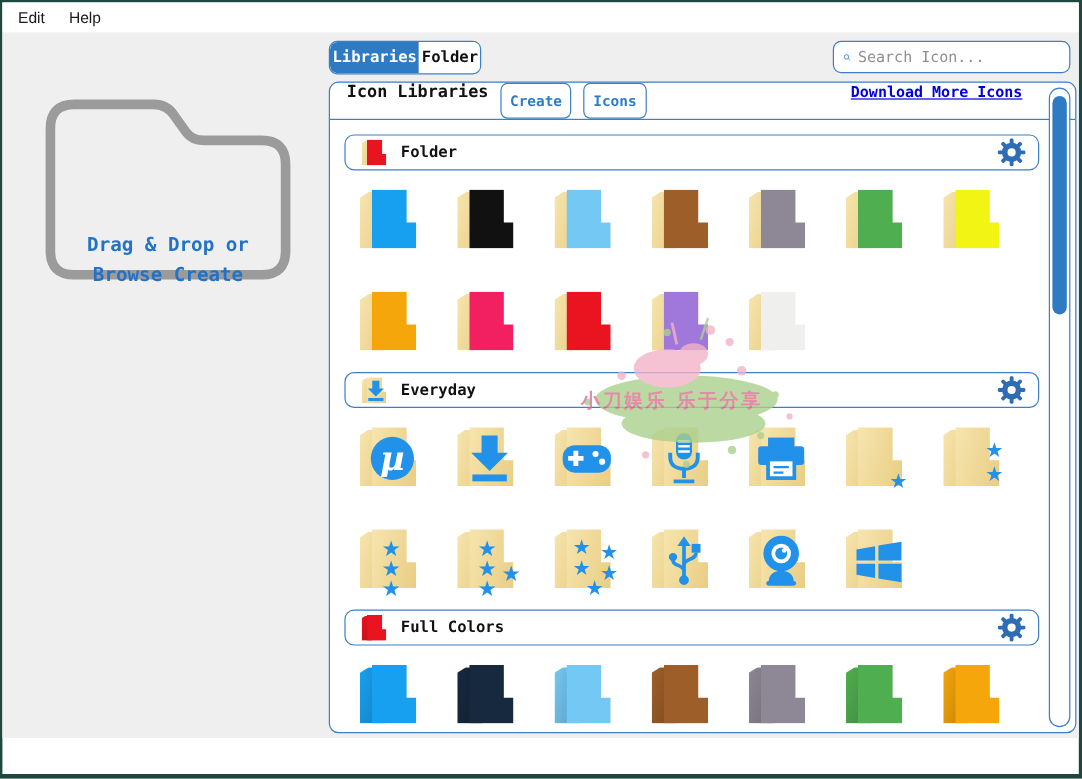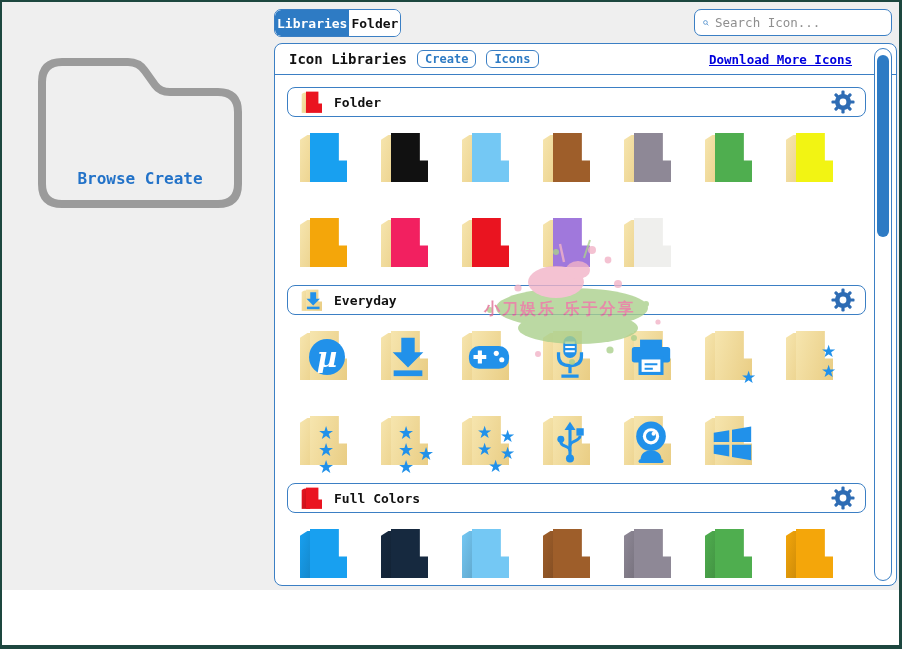--- a/index.html
+++ b/index.html
@@ -35,21 +35,21 @@
     font-family:"DejaVu Sans Mono",monospace;font-weight:bold;font-size:16px;line-height:1.55;color:var(--dragtext);}
   
   .right-pane{position:absolute;left:270px;top:0;width:627px;height:588px;}
   .tabs{position:absolute;left:2px;top:7px;display:flex;border:1.5px solid var(--bord);border-radius:7px;overflow:hidden;background:#fff;}
   .tab{height:26px;padding:0 2px;display:flex;align-items:center;font-family:"DejaVu Sans Mono",monospace;font-weight:bold;font-size:13px;color:#111;background:#fff;cursor:pointer;}
   .tab.active{background:var(--accent);color:#fff;border-radius:6px 0 0 6px;}
   .searchbox{position:absolute;right:7px;top:7px;width:198px;height:27px;border:1.5px solid var(--bord);border-radius:7px;background:#fff;display:flex;align-items:center;padding:0 8px;gap:6px;}
   .searchbox input{border:none;outline:none;flex:1;font-family:"DejaVu Sans Mono",monospace;font-size:12.5px;color:#333;background:transparent;}
   .searchbox input::placeholder{color:#8f8f8f;}
   .container{position:absolute;left:2px;top:41px;width:623px;height:543px;background:#fff;border:1.5px solid var(--bord);border-radius:8px;overflow:hidden;}
-  .lib-head{position:relative;height:31px;display:flex;align-items:center;padding:0 14px;gap:10px;border-bottom:1px solid var(--bord);}
+  .lib-head{position:relative;height:31px;display:flex;padding:0 14px;gap:10px;border-bottom:1px solid var(--bord);}
   .lib-title{font-family:"DejaVu Sans Mono",monospace;font-weight:bold;font-size:14px;color:#111;}
   .chip{font-family:"DejaVu Sans Mono",monospace;font-weight:bold;font-size:12px;color:var(--accent);border:1.5px solid var(--bord);border-radius:6px;padding:1px 7px;background:#fff;cursor:pointer;}
   .dl-link{margin-left:auto;margin-right:30px;font-family:"DejaVu Sans Mono",monospace;font-weight:bold;font-size:12.5px;color:var(--link);text-decoration:underline;cursor:pointer;}
   
   .sections{position:relative;}
   .sec-head{margin:12px 30px 0 12px;height:30px;border:1.5px solid var(--bord);border-radius:8px;background:#fff;display:flex;align-items:center;padding:0 10px 0 12px;}
   .sec-label{font-family:"DejaVu Sans Mono",monospace;font-weight:bold;font-size:13px;color:#111;margin-left:10px;}
   .gear{margin-left:auto;width:24px;height:24px;cursor:pointer;}
   .mini{position:relative;width:24px;height:24px;}
   .mini .fold{transform:scale(.44);transform-origin:0 0;}
@@ -69,29 +69,34 @@
   .scrollthumb{position:absolute;left:2px;right:2px;top:6px;height:182px;background:var(--accent);border-radius:7px;cursor:grab;}
   
   .watermark{position:absolute;left:188px;top:224px;width:230px;height:150px;z-index:6;pointer-events:none;opacity:.8;}
 </style>
 </head>
 <body>
 
 <div class="window">
 
 
+  <div class="menubar">
+    <span>Edit</span>
+    <span>Help</span>
+  </div>
 
   <div class="main">
 
     <div class="left-pane">
       <div class="dropzone">
         <svg width="216" height="170" viewBox="0 0 216 170">
           <path d="M30 10 H96 Q107 10 113 19 L123 33 Q128 40 138 40 H186 Q206 40 206 60 V132 Q206 152 186 152 H30 Q10 152 10 132 V30 Q10 10 30 10 Z" fill="none" stroke="#9b9b9b" stroke-width="8" stroke-linejoin="round"></path>
         </svg>
         <div class="drop-label">
+          <div>Drag &amp; Drop or</div>
           <div>Browse Create</div>
         </div>
       </div>
     </div>
 
     <div class="right-pane">
 
       <div class="tabs">
         <div class="tab active">Libraries</div>
         <div class="tab">Folder</div>

